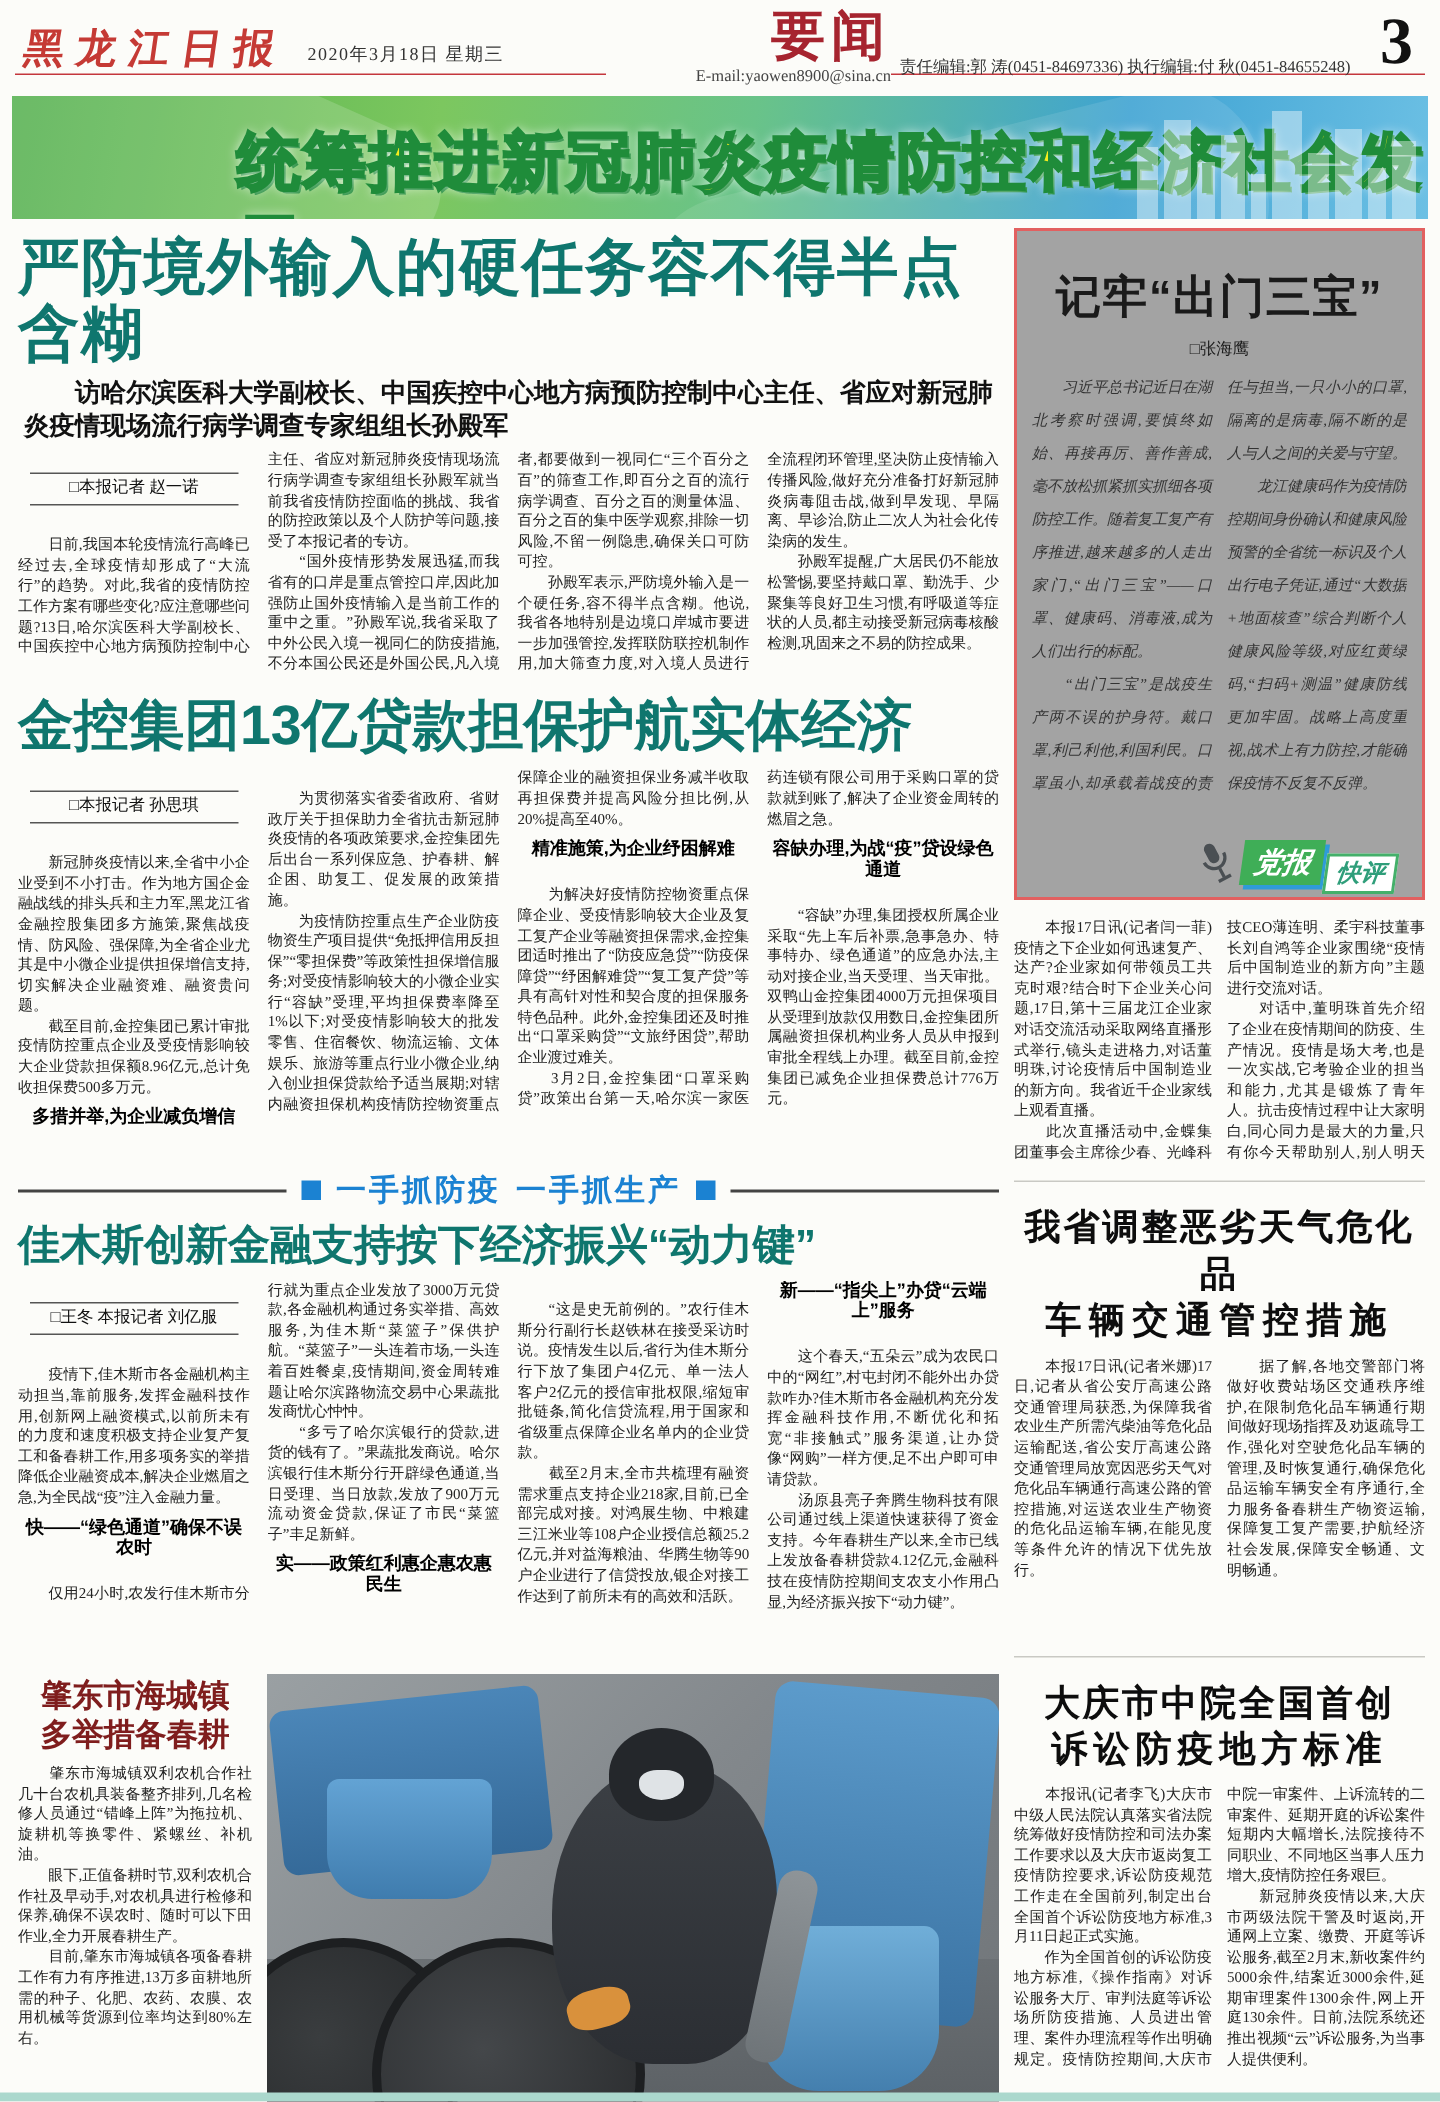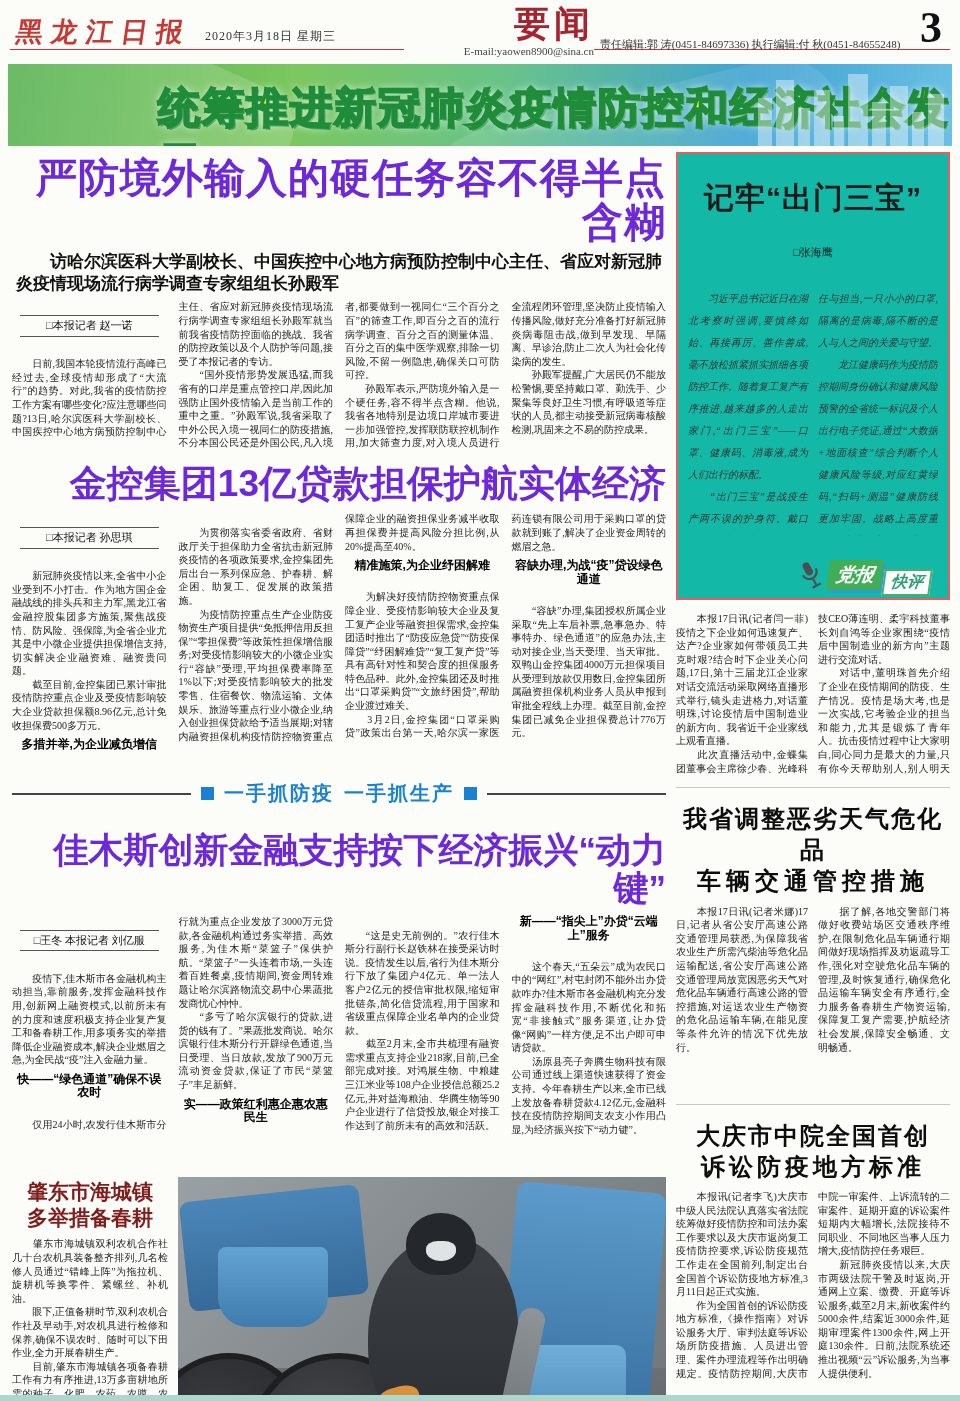--- a/index.html
+++ b/index.html
@@ -27,52 +27,52 @@
           transform:rotate(-14deg);border-radius:60px;}
   .banner-slogan{position:absolute;top:16px;left:150px;font-size:42px;font-weight:900;
           font-family:"Liberation Sans",sans-serif;color:#f6ec1e;letter-spacing:2px;
           -webkit-text-stroke:2px #1f8c3a;text-shadow:0 0 8px rgba(255,255,255,.9),2px 2px 0 #1f8c3a;}
   .buildings{position:absolute;right:6px;bottom:0;height:78px;opacity:.75;}
   
   .cols{position:absolute;top:152px;left:12px;width:938px;display:flex;gap:10px;}
   .lcol{width:654px;display:flex;flex-direction:column;}
   .rcol{width:274px;display:flex;flex-direction:column;}
   
-  .h-big{font-family:"Liberation Sans",sans-serif;font-weight:900;color:#6d28d9;text-align:right;
+  .h-big{font-family:"Liberation Sans",sans-serif;font-weight:900;color:#0f766e;text-align:left;
          line-height:1.08;margin:0;}
   .subhead{font-family:"Liberation Sans",sans-serif;font-weight:bold;font-size:17px;line-height:1.35;
          text-indent:2em;margin:6px 4px 4px;color:#111;}
   .bodytext{font-size:10px;line-height:13.6px;text-align:justify;color:#222;white-space:pre-line;}
   .mc4{column-count:4;column-gap:12px;overflow:hidden;}
   .mc2{column-count:2;column-gap:10px;overflow:hidden;}
   .byline-box{border-top:1px solid #555;border-bottom:1px solid #555;text-align:center;
          font-size:11px;padding:3px 0;margin:1px 8px 7px;color:#111;white-space:nowrap;}
   .colsub{font-family:"Liberation Sans",sans-serif;font-weight:bold;font-size:12px;text-align:center;
          margin:6px 0 4px;white-space:normal;color:#000;}
   .rule{border-top:1px solid #c9c9c4;margin:7px 0;}
   
-  .redbox{border:2px solid #e26060;padding:10px 10px 8px;background:#14b8a6;height:448px;box-sizing:border-box;
-          display:flex;flex-direction:column;gap:20px;}
+  .redbox{border:2px solid #e26060;padding:10px 10px 8px;background:#a3a3a3;height:448px;box-sizing:border-box;
+          display:flex;flex-direction:column;}
   .redbox h2{font-family:"Liberation Sans",sans-serif;font-weight:900;font-size:30px;text-align:center;
           margin:14px 0 6px;letter-spacing:1px;}
   .redbox .byl{text-align:center;font-size:11px;margin-bottom:8px;}
   .kai{font-style:italic;font-size:10px;line-height:22px;color:#333;text-align:justify;white-space:pre-line;}
   .kp-logo{margin-top:auto;display:flex;align-items:center;justify-content:flex-end;gap:2px;padding:4px 6px 0 0;}
   .kp-mic{transform:rotate(-28deg);margin-right:4px;}
   .kp-a{display:inline-block;background:#3fae57;color:#fff;font-family:"Liberation Sans",sans-serif;
         font-weight:900;font-style:italic;font-size:19px;padding:2px 8px;transform:skewX(-8deg);
         box-shadow:3px 3px 0 #2f9bd8;}
   .kp-b{display:inline-block;background:#fff;color:#2f9e7a;border:2px solid #44b06a;
         font-family:"Liberation Sans",sans-serif;font-weight:900;font-style:italic;font-size:16px;
         padding:1px 6px;transform:skewX(-8deg) translateY(7px);}
   
   .r-art h3{font-family:"Liberation Sans",sans-serif;font-weight:900;font-size:24px;text-align:center;
         line-height:1.3;margin:8px 0 8px;letter-spacing:2px;color:#0d0d0d;}
   
-  .strip{display:flex;align-items:center;gap:10px;margin:10px 0 24px;}
+  .strip{display:flex;align-items:center;gap:10px;margin:10px 0 8px;}
   .strip .ln{flex:1;border-top:2px solid #444;}
   .strip .sq{width:13px;height:13px;background:#1b82d2;}
   .strip .tx{font-family:"Liberation Sans",sans-serif;font-weight:900;font-size:20px;color:#1b82d2;
         letter-spacing:2px;}
   
   .bottomsec{display:flex;gap:10px;margin-top:10px;height:298px;}
   .capcol{width:156px;display:flex;flex-direction:column;}
   .capcol h4{font-family:"Liberation Sans",sans-serif;font-weight:900;font-size:21px;line-height:1.25;
         text-align:center;margin:2px 0 6px;color:#7f1d1d;}
   
@@ -154,21 +154,21 @@
       <div class="strip">
         <div class="ln"></div>
         <div class="sq"></div>
         <div class="tx">一手抓防疫</div>
         <div class="tx">一手抓生产</div>
         <div class="sq"></div>
         <div class="ln"></div>
       </div>
 
       <div>
-        <h1 class="h-big" style="font-size:35px;">佳木斯创新金融支持按下经济振兴“动力键”</h1>
+        <h1 class="h-big" style="font-size:28px;">佳木斯创新金融支持按下经济振兴“动力键”</h1>
         <div class="bodytext mc4" style="height:252px;margin-top:8px;">
           <div class="byline-box">□王冬 本报记者 刘亿服</div>
           <span>　　疫情下,佳木斯市各金融机构主动担当,靠前服务,发挥金融科技作用,创新网上融资模式,以前所未有的力度和速度积极支持企业复产复工和备春耕工作,用多项务实的举措降低企业融资成本,解决企业燃眉之急,为全民战“疫”注入金融力量。</span>
           <div class="colsub">快——“绿色通道”确保不误农时</div>
           <span>　　仅用24小时,农发行佳木斯市分行就为重点企业发放了3000万元贷款,各金融机构通过务实举措、高效服务,为佳木斯“菜篮子”保供护航。“菜篮子”一头连着市场,一头连着百姓餐桌,疫情期间,资金周转难题让哈尔滨路物流交易中心果蔬批发商忧心忡忡。
 　　“多亏了哈尔滨银行的贷款,进货的钱有了。”果蔬批发商说。哈尔滨银行佳木斯分行开辟绿色通道,当日受理、当日放款,发放了900万元流动资金贷款,保证了市民“菜篮子”丰足新鲜。</span>
           <div class="colsub">实——政策红利惠企惠农惠民生</div>
           <span>　　“这是史无前例的。”农行佳木斯分行副行长赵铁林在接受采访时说。疫情发生以后,省行为佳木斯分行下放了集团户4亿元、单一法人客户2亿元的授信审批权限,缩短审批链条,简化信贷流程,用于国家和省级重点保障企业名单内的企业贷款。
 　　截至2月末,全市共梳理有融资需求重点支持企业218家,目前,已全部完成对接。对鸿展生物、中粮建三江米业等108户企业授信总额25.2亿元,并对益海粮油、华腾生物等90户企业进行了信贷投放,银企对接工作达到了前所未有的高效和活跃。</span>
           <div class="colsub">新——“指尖上”办贷“云端上”服务</div>

